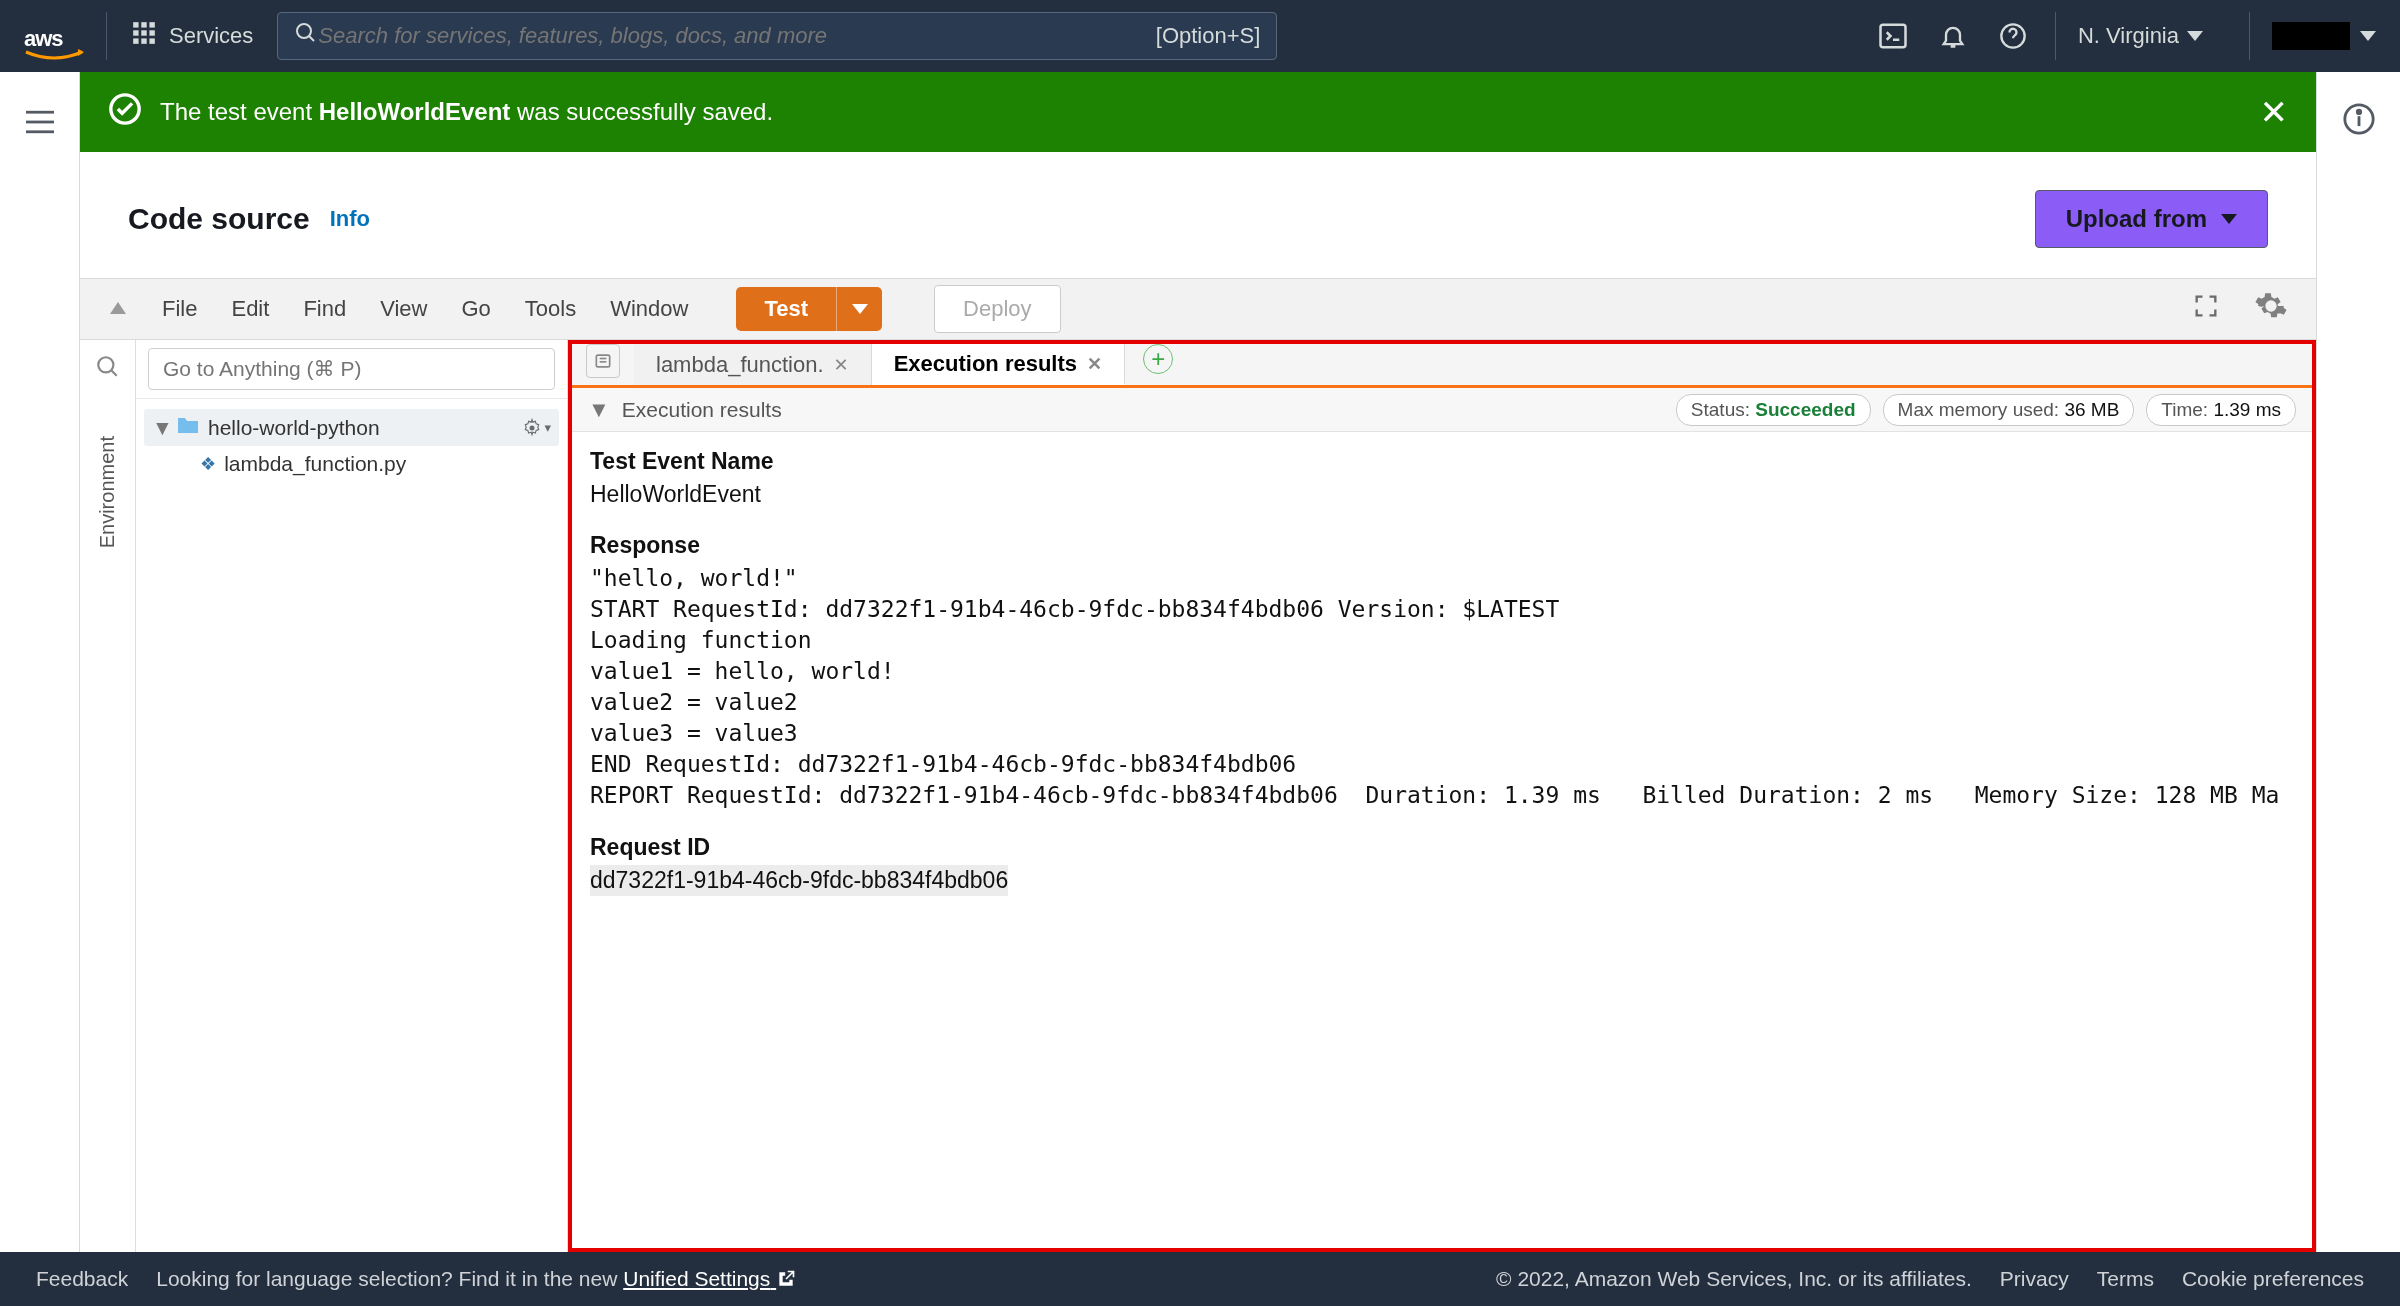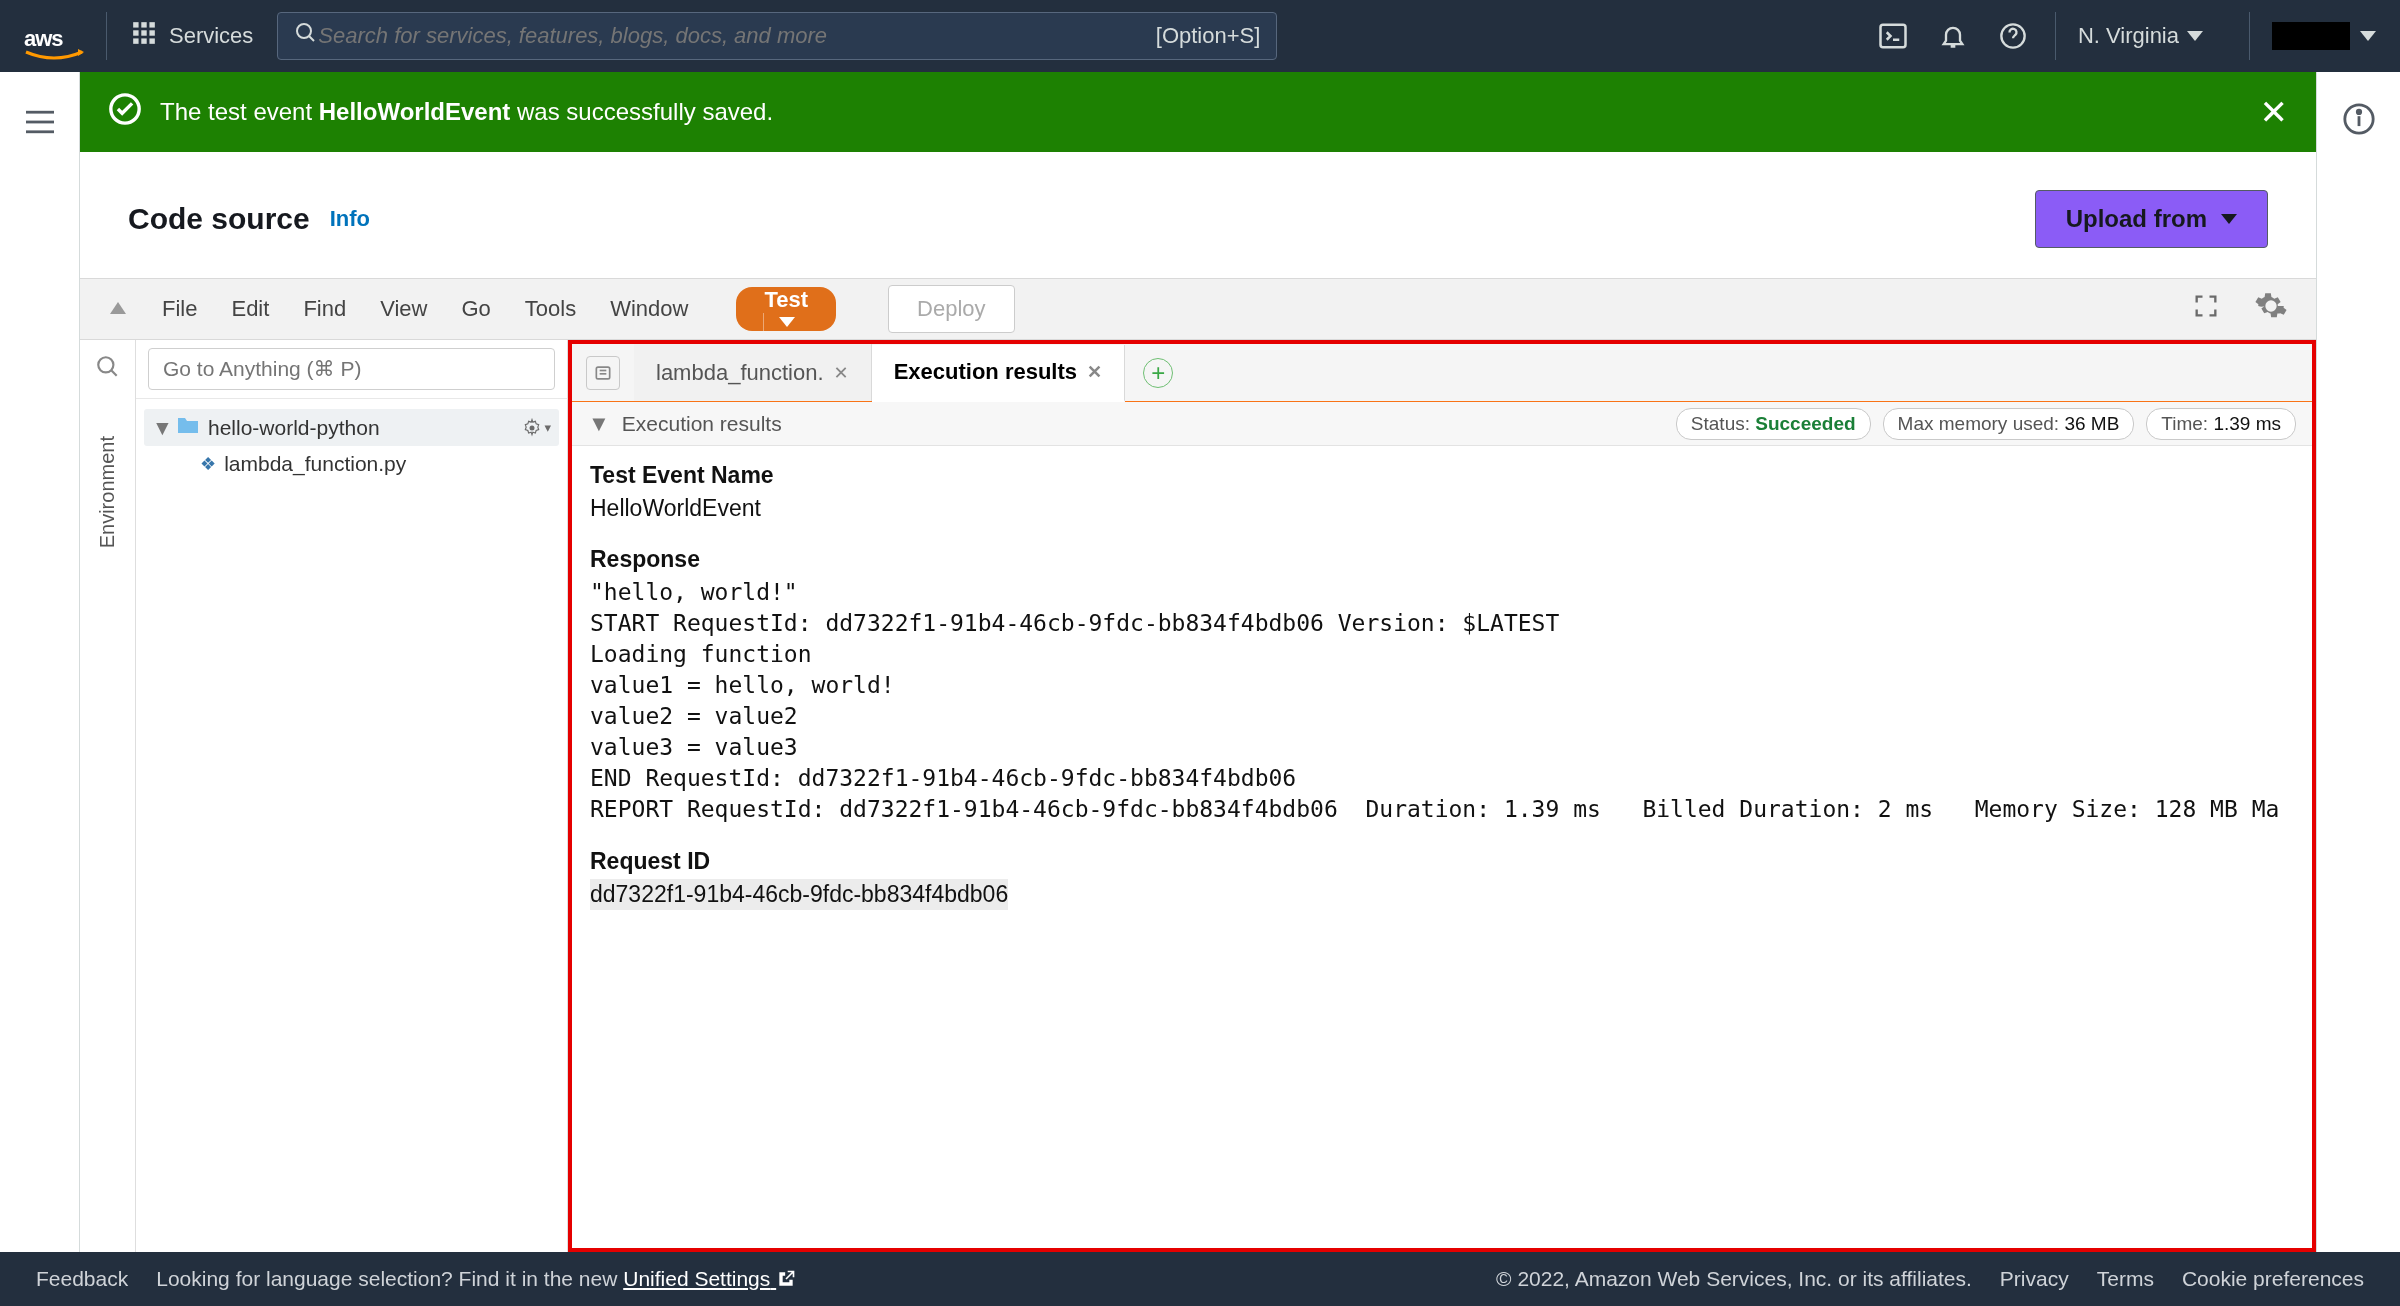--- a/index.html
+++ b/index.html
@@ -36,21 +36,21 @@
 
 .pagehead{display:flex;align-items:center;padding:38px 48px 30px;gap:20px;}
 .pagehead h1{font-size:30px;font-weight:700;color:#16191f;}
 .pagehead a{color:#0073bb;font-size:22px;font-weight:700;text-decoration:none;}
 .upload-btn{margin-left:auto;border:1px solid #545b64;background:#8b5cf6;padding:14px 30px;font-size:24px;font-weight:700;border-radius:4px;cursor:pointer;display:flex;align-items:center;gap:14px;color:#16191f;}
 
 
 .menubar{background:#f2f2f2;border-top:1px solid #d9d9d9;border-bottom:1px solid #d9d9d9;display:flex;align-items:center;height:62px;padding:0 28px;gap:34px;color:#444;}
 .menubar .menu{cursor:pointer;font-size:22px;}
 .menubar .collapse-tri{color:#888;cursor:pointer;}
-.test-btn{background:#e06f1a;color:#fff;border:none;height:44px;display:flex;align-items:center;border-radius:16px;overflow:hidden;cursor:pointer;margin-left:14px;flex-direction:column;}
+.test-btn{background:#e06f1a;color:#fff;border:none;height:44px;display:flex;align-items:center;border-radius:5px;overflow:hidden;cursor:pointer;margin-left:14px;}
 .test-btn .lbl{padding:0 28px;font-size:22px;font-weight:700;}
 .test-btn .dd{width:46px;display:flex;align-items:center;justify-content:center;border-left:1px solid rgba(255,255,255,.4);height:100%;}
 .deploy-btn{background:#fff;border:1px solid #ccc;font-size:22px;color:#aaa;padding:10px 28px;border-radius:4px;margin-left:18px;}
 .menubar-spacer{flex:1;}
 .fullscreen-ic,.gear-ic{cursor:pointer;color:#757575;}
 
 
 .ide{flex:1;display:flex;min-height:0;}
 .ide-rail{width:56px;background:#fff;border-right:1px solid #dedede;display:flex;flex-direction:column;align-items:center;padding-top:14px;gap:28px;}
 .ide-rail .vert{writing-mode:vertical-rl;transform:rotate(180deg);font-size:20px;color:#555;margin-top:22px;cursor:pointer;}
@@ -59,21 +59,21 @@
 .goto input{flex:1;border:1px solid #cfcfcf;border-radius:4px;padding:8px 14px;font-size:21px;color:#888;outline:none;}
 .tree{padding:10px 8px;font-size:21px;color:#333;}
 .tree-row{display:flex;align-items:center;gap:8px;padding:6px 8px;border-radius:3px;}
 .tree-row.sel{background:#eef1f3;}
 .tree-row .chev{width:16px;color:#777;}
 .folder-ic{color:#59a7e6;}
 .py-ic{color:#3776ab;font-size:18px;}
 .tree-gear{margin-left:auto;color:#6b6b6b;cursor:pointer;display:flex;align-items:center;gap:2px;}
 
 .editor{flex:1;display:flex;flex-direction:column;border:4px solid #e50000;min-width:0;overflow:hidden;}
-.tabs{display:flex;align-items:center;height:58px;background:#f5f5f5;border-bottom:1px solid #f97316;padding-left:14px;gap:0;}
+.tabs{display:flex;height:44px;background:#f5f5f5;border-bottom:3px solid #f97316;padding-left:14px;gap:0;}
 .left-bracket{width:34px;height:34px;border:1px solid #c9c9c9;border-radius:4px;display:flex;align-items:center;justify-content:center;color:#777;margin-right:14px;cursor:pointer;}
 .tab{display:flex;align-items:center;gap:10px;padding:0 22px;height:100%;border-right:1px solid #d9d9d9;cursor:pointer;position:relative;}
 .tab.inactive{background:#f1f1f1;color:#555;}
 .tab.active{background:#fff;font-weight:700;border-bottom:2px solid #fff;margin-bottom:-1px;}
 .tab .x{color:#888;font-size:18px;cursor:pointer;}
 .add-tab{width:30px;height:30px;border:1px solid #6fbf73;border-radius:50%;color:#39a845;display:flex;align-items:center;justify-content:center;margin-left:18px;cursor:pointer;font-size:24px;line-height:1;}
 
 .resultsbar{display:flex;align-items:center;background:#f7f7f7;border-bottom:1px solid #e3e3e3;height:44px;padding:0 16px;gap:12px;}
 .resultsbar .lbl{color:#555;font-size:21px;}
 .resultsbar-spacer{flex:1;}

